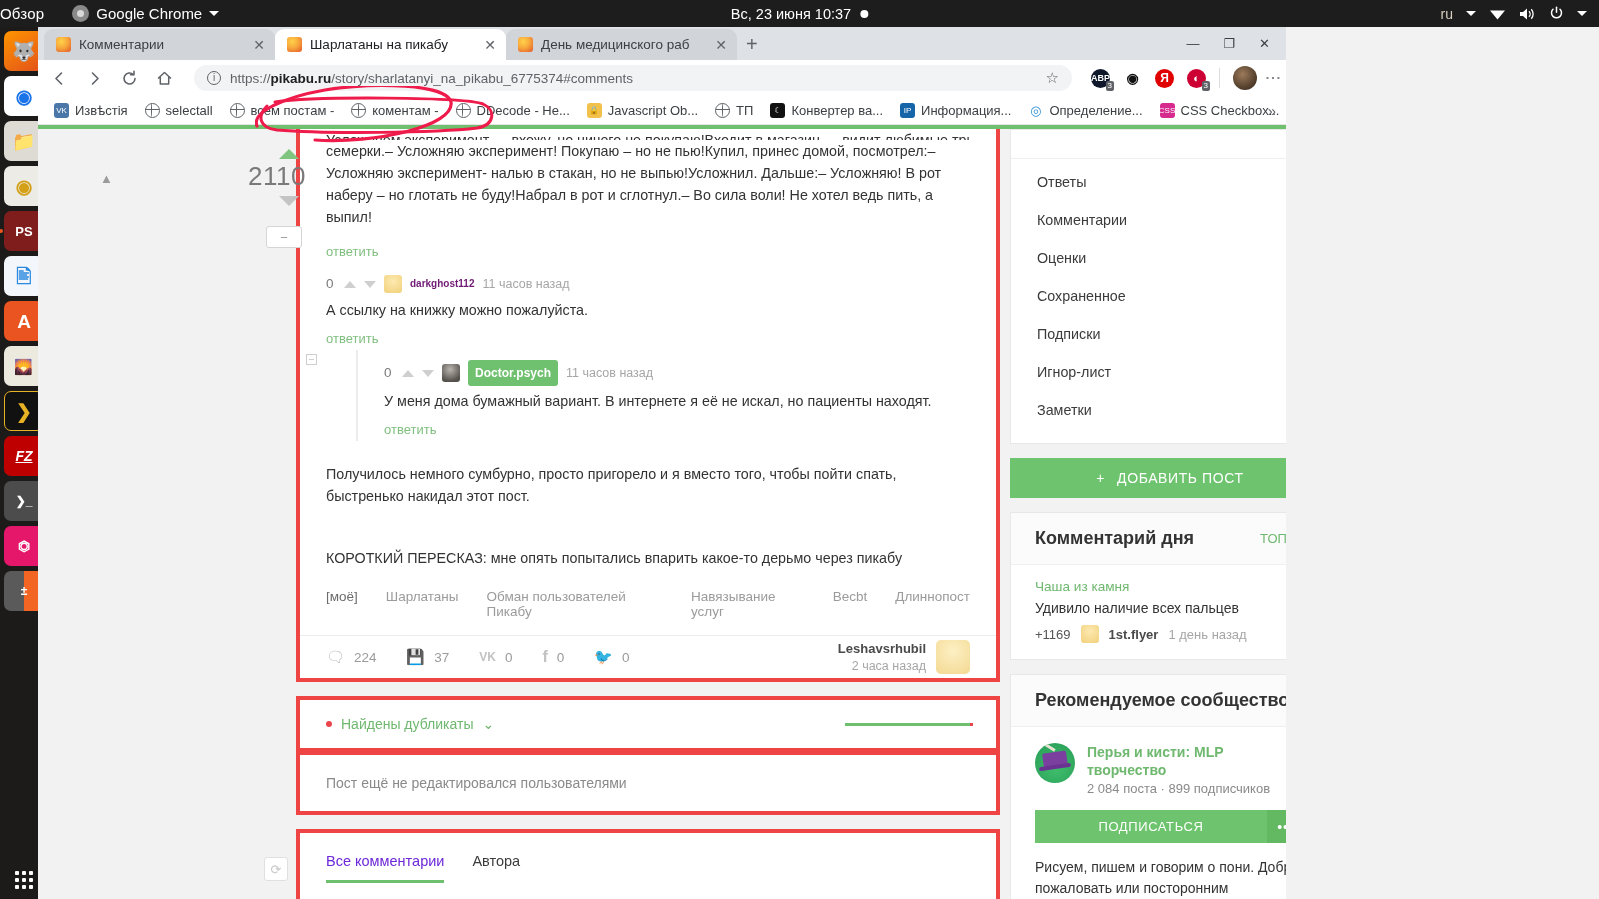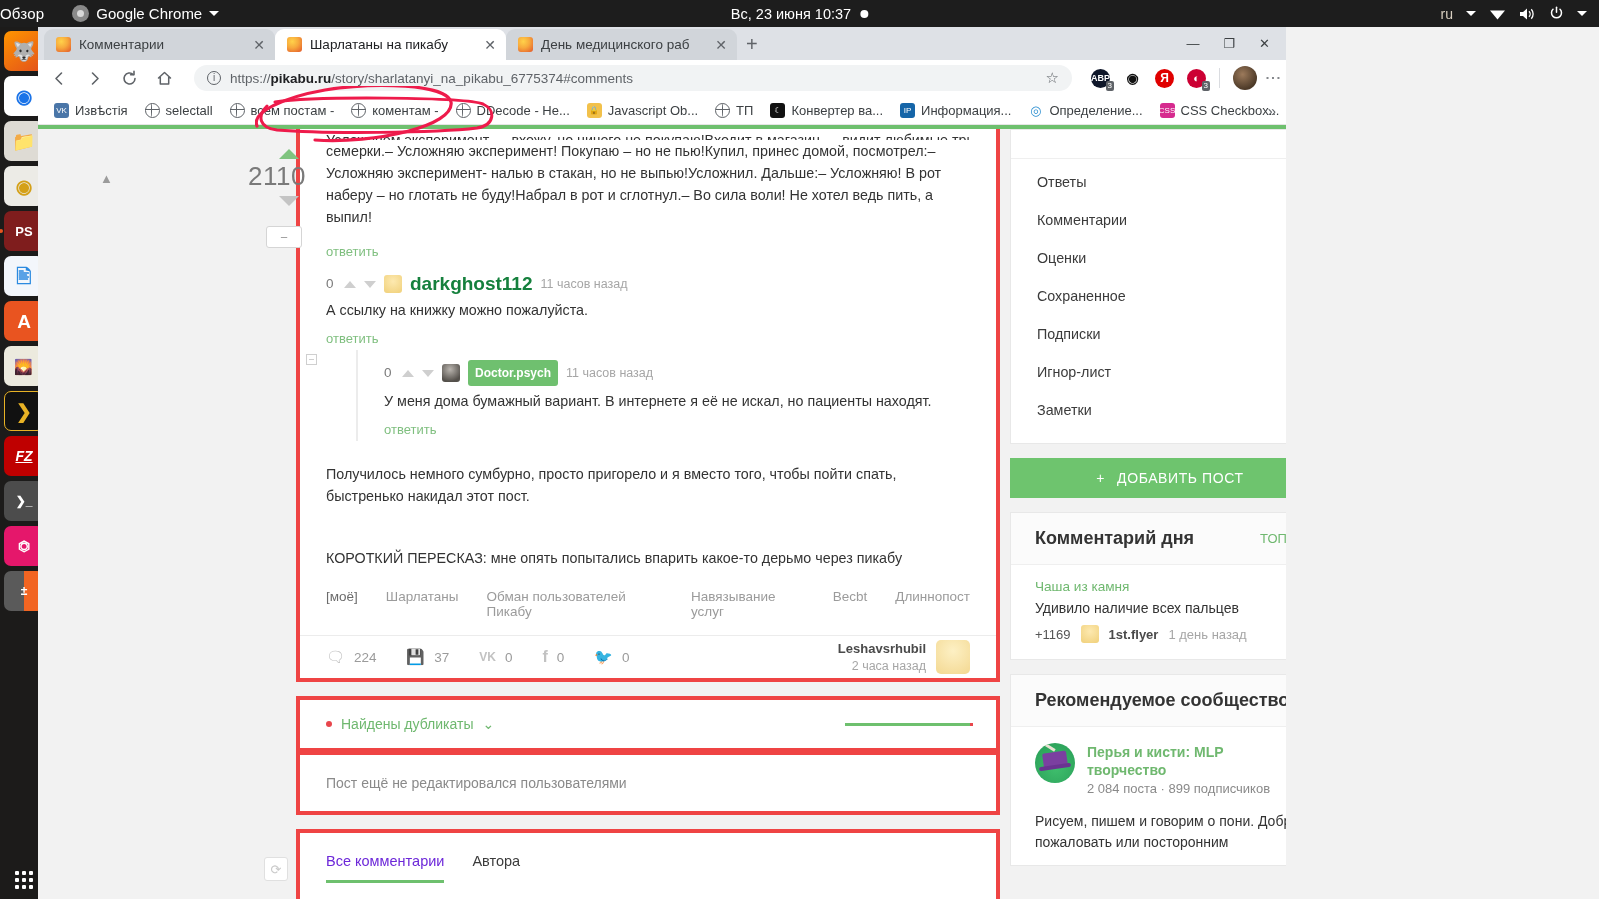--- a/index.html
+++ b/index.html
@@ -167,21 +167,21 @@
   .cmt { padding: 10px 0 0; }
   .cmt-head { display:flex; align-items:center; gap:8px; font-size:13px; color:#9b9b9b; }
   .cmt-score { color:#7a7a7a; font-size:13.5px; min-width:10px; }
   .tri-up { width:0;height:0;border-left:6px solid transparent;border-right:6px solid transparent;
             border-bottom:7px solid #cfcfcf;}
   .tri-dn { width:0;height:0;border-left:6px solid transparent;border-right:6px solid transparent;
             border-top:7px solid #cfcfcf;}
   .mini-ava { width:18px;height:18px;border-radius:3px;flex:0 0 auto;
               background: radial-gradient(circle at 50% 35%, #fde9b0, #f0d07a); }
   .mini-ava.photo { background: radial-gradient(circle at 45% 30%, #b9b4ae, #54504b 75%); }
-  .cmt-user { color:#15803d; font-weight:bold; font-size:19px; }
+  .cmt-user { color:#701a75; font-weight:bold; font-size:10px; }
   .author-badge { background:#6fc06f; color:#fff; font-size:12px; padding:2px 7px; border-radius:3px; font-weight:bold;}
   .cmt-time { color:#a6a6a6; font-size:12.5px; }
   .cmt-text { font-size:14.3px; line-height:22px; color:#333; padding-top:4px; }
   .nested { margin-left:30px; border-left:2px solid #ececec; padding-left:26px; position:relative; }
   .collapse-box { position:absolute; left:-52px; top:4px; width:11px;height:11px;
                   border:1px solid #cfcfcf; color:#b5b5b5; font-size:9px; line-height:9px; text-align:center;}
 
   #tags-row { display:flex; gap:28px; padding: 14px 26px 16px; font-size:13.5px; color:#9b9b9b; }
   #tags-row .tag.own { color:#6b6b6b; }
   #post-footer {
@@ -655,20 +655,24 @@
               <span class="comm-logo">
                 <i class="quill"></i>
                 <i class="hat"></i>
                 <i class="brim"></i>
               </span>
               <span>
                 <a class="comm-name" style="display:block;">Перья и кисти: MLP творчество</a>
                 <span class="comm-stats">2 084 поста  ·  899 подписчиков</span>
               </span>
             </div>
+            <div id="subscribe-row">
+              <span id="subscribe-btn">ПОДПИСАТЬСЯ</span>
+              <span id="subscribe-more">•••</span>
+            </div>
             <div id="comm-desc">Рисуем, пишем и говорим о пони. Добро пожаловать или посторонним</div>
           </div>
         </div>
       </div>
     </div>
 
     <div id="page-scroll">
       <div class="thumb"></div>
       <div class="arr-dn"></div>
     </div>

